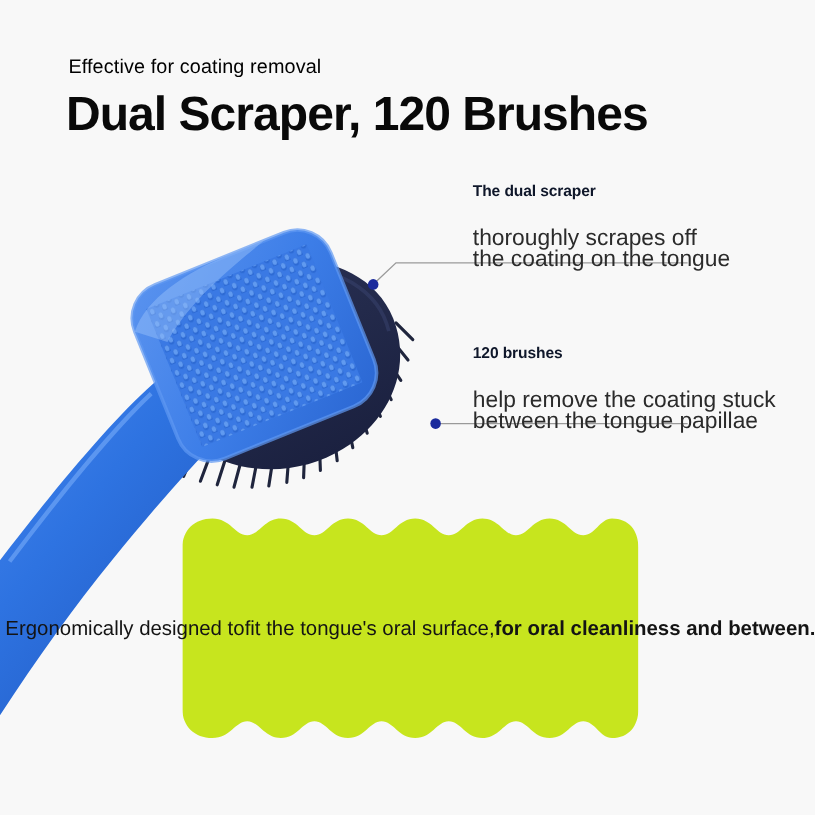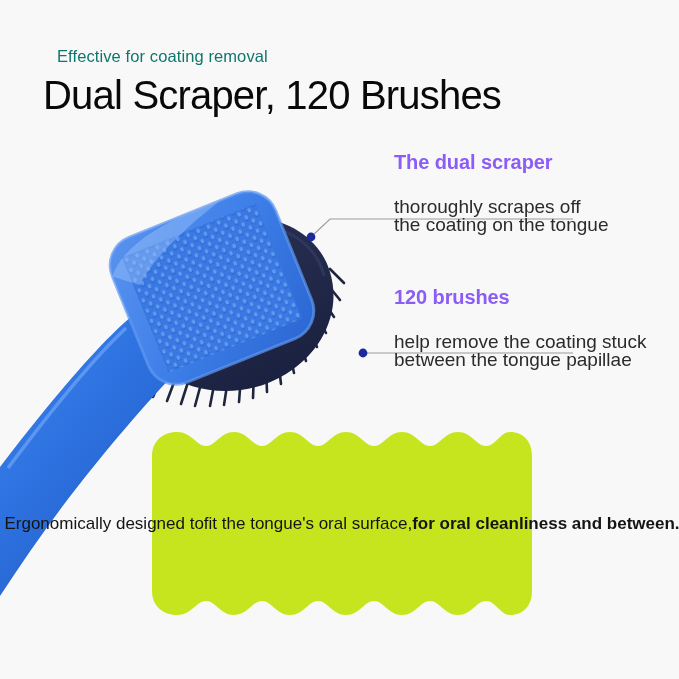--- a/index.html
+++ b/index.html
@@ -20,51 +20,51 @@
     background: #f8f8f8;
     overflow: hidden;
   }
 
   
   .eyebrow {
     position: absolute;
     left: 57px;
     top: 47px;
     font-size: 16.5px;
-    color: #0f766e;
+    color: #000000;
     letter-spacing: 0.1px;
     white-space: nowrap;
   }
   .headline {
     position: absolute;
-    left: 43px;
+    left: 55px;
     top: 73px;
     font-size: 40px;
-    font-weight: 400;
+    font-weight: 700;
     color: #090909;
     letter-spacing: -0.8px;
     white-space: nowrap;
   }
 
   
   .product {
     position: absolute;
     left: 0;
     top: 120px;
     width: 420px;
     height: 500px;
   }
   .product svg { display: block; }
 
   
   .callout { position: absolute; }
   .callout-title {
-    font-size: 20px;
+    font-size: 13px;
     font-weight: 700;
-    color: #8b5cf6;
+    color: #0f172a;
     letter-spacing: -0.1px;
     white-space: nowrap;
   }
   .callout-body {
     margin-top: 24px;
     font-size: 19px;
     line-height: 17.5px;
     color: #2b2b2b;
     white-space: nowrap;
   }

